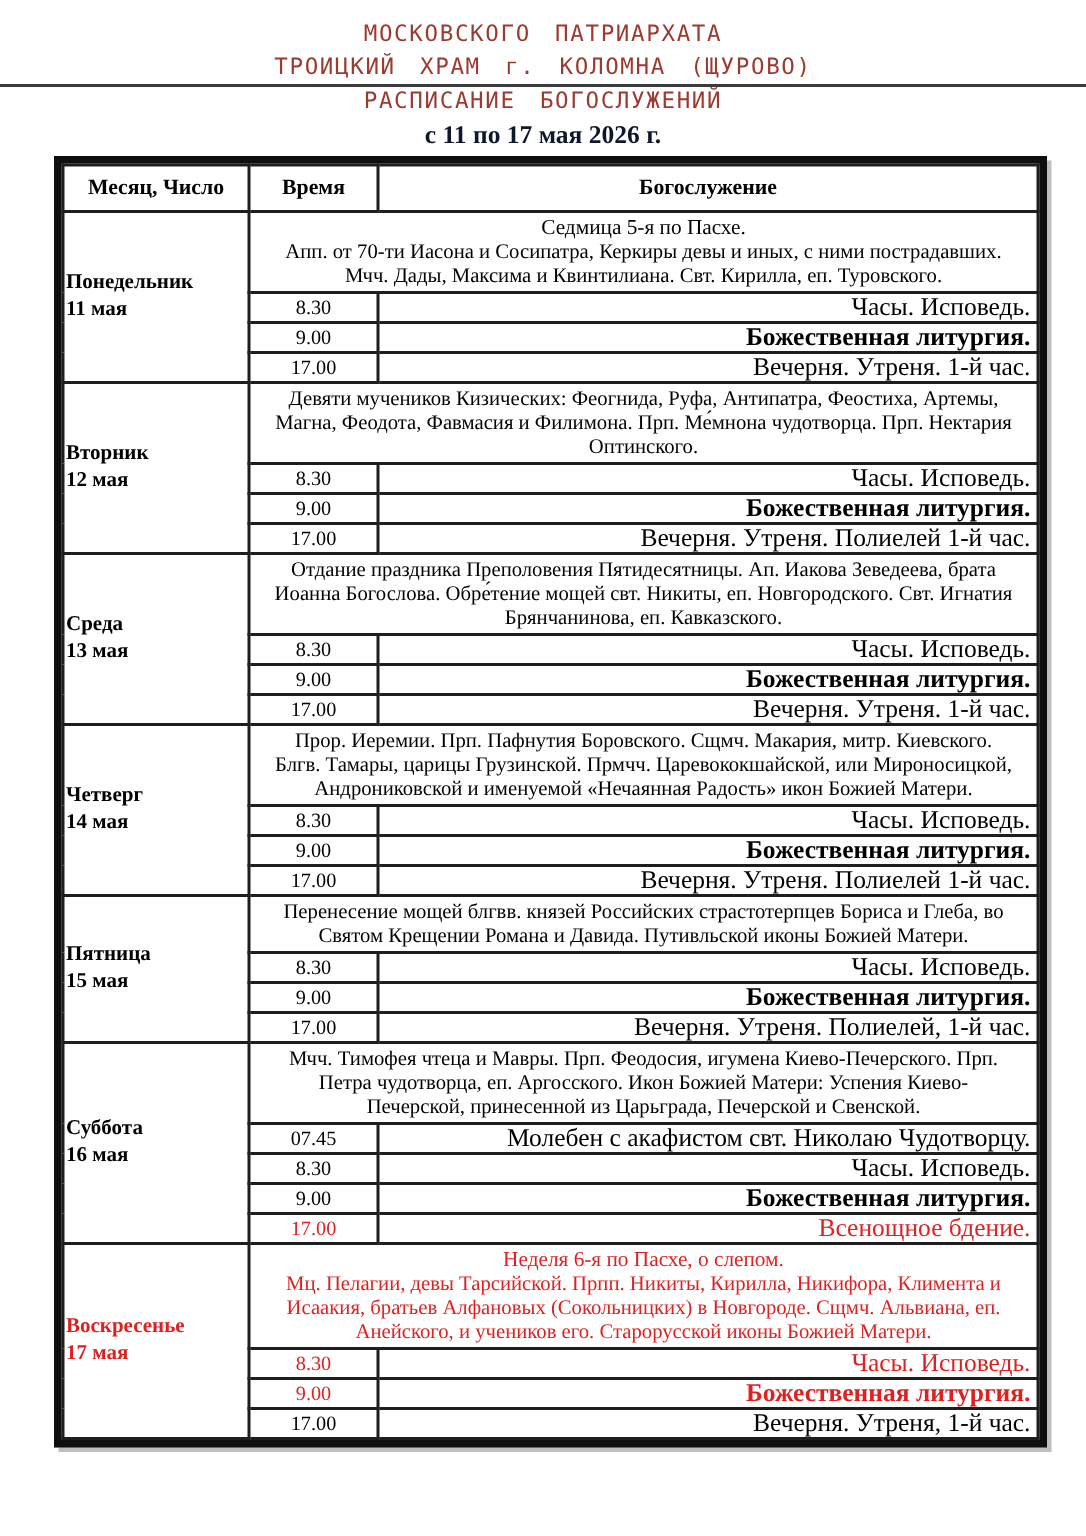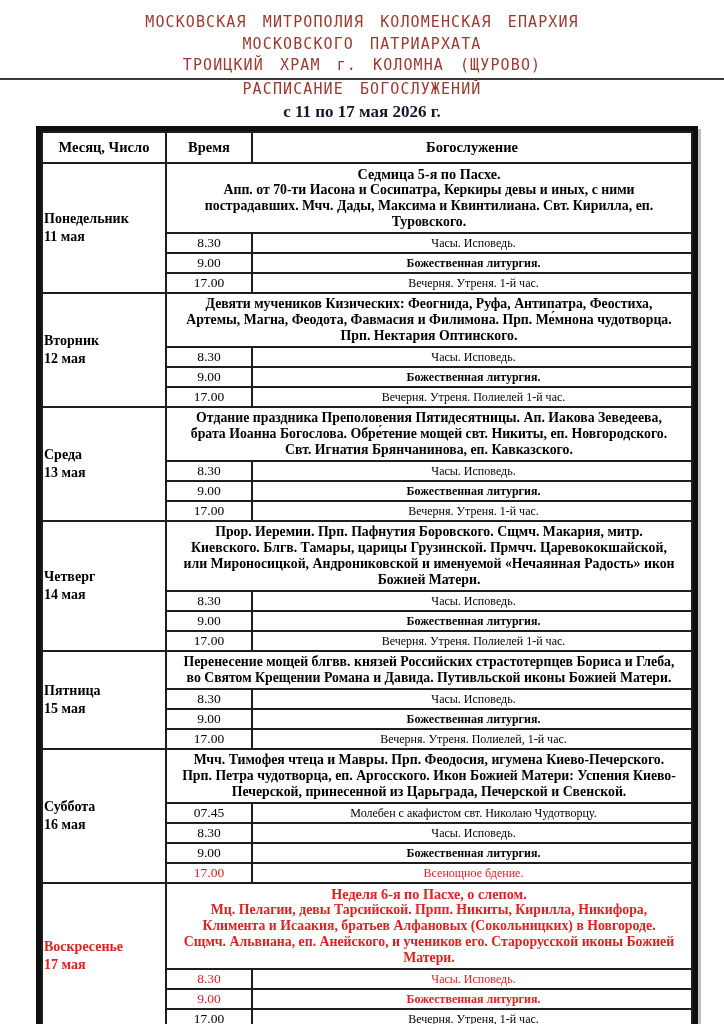--- a/index.html
+++ b/index.html
@@ -63,50 +63,49 @@
     text-align: center;
   }
   td.day-cell {
     font-weight: bold;
     font-size: 14px;
     line-height: 18px;
     text-align: left;
     vertical-align: middle;
   }
   td.feast-cell {
-    font-weight: bold;
+    font-weight: normal;
     font-size: 13.8px;
     line-height: 16px;
     text-align: center;
     padding: 2px 13px;
     vertical-align: middle;
   }
   .feast-title { font-size: 14.2px; }
   td.time-cell {
     font-size: 13.5px;
     line-height: 14px;
     text-align: center;
     padding: 2px 8px;
     vertical-align: middle;
   }
   td.svc-cell {
-    font-size: 12px;
+    font-size: 17px;
     line-height: 14px;
-    text-align: center;
+    text-align: right;
     padding: 2px 4px 2px 7px;
     vertical-align: middle;
   }
   .bold { font-weight: bold; }
   .red  { color: #e01f1f; }
 </style>
 </head>
 <body>
 
 <div class="doc-header">
-  <div class="mono-line">МОСКОВСКАЯ МИТРОПОЛИЯ КОЛОМЕНСКАЯ ЕПАРХИЯ</div>
   <div class="mono-line">МОСКОВСКОГО ПАТРИАРХАТА</div>
   <div class="mono-line">ТРОИЦКИЙ ХРАМ г. КОЛОМНА (ЩУРОВО)</div>
   <div class="title-rule">
     <div class="schedule-title">РАСПИСАНИЕ БОГОСЛУЖЕНИЙ</div>
   </div>
   <div class="date-line">с 11 по 17 мая 2026 г.</div>
 </div>
 
 <div class="table-wrap">
   <table class="schedule">

